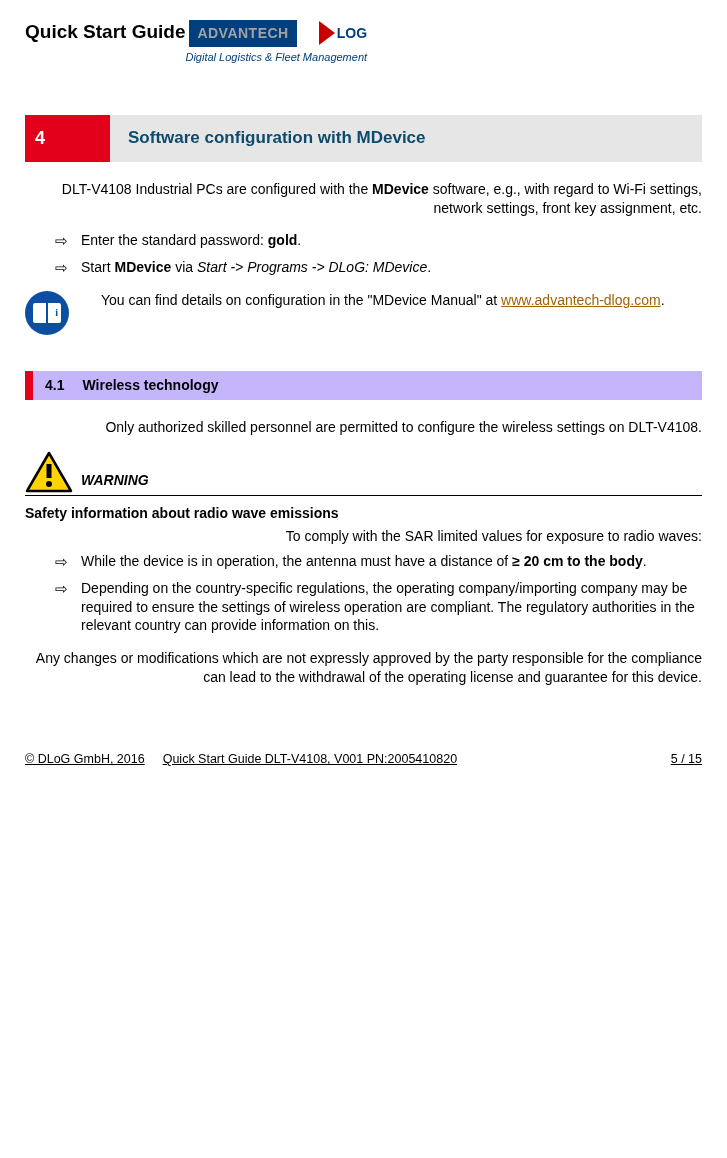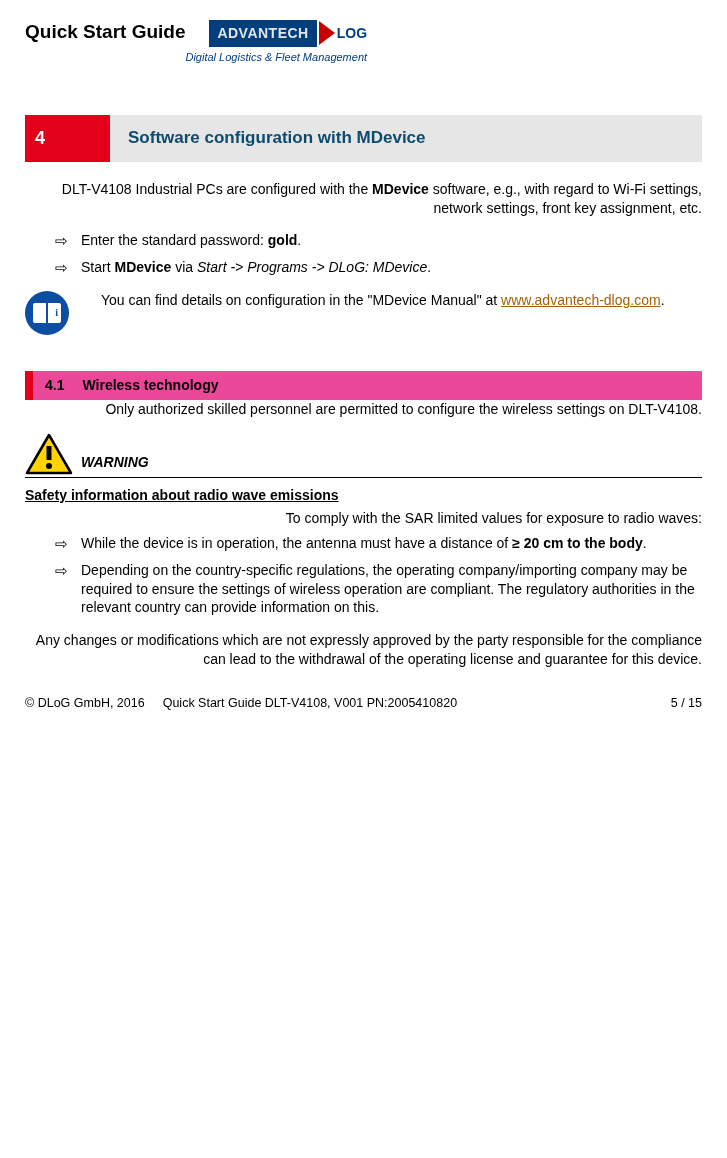--- a/index.html
+++ b/index.html
@@ -27,30 +27,31 @@
     display: flex;
     flex-direction: column;
     align-items: flex-end;
   }
   .logo-top {
     display:flex;
     gap:2px;
   }
   .adv-logo {
     background: #003e7e;
-    color: #e5e5e5;
+    color: #a3a3a3;
     font-weight: bold;
     font-size: 14px;
     padding: 4px 8px;
     letter-spacing: 0.5px;
     font-family: Arial, sans-serif;
   }
   .dlog-logo {
     display:flex;
     align-items:center;
+    margin-left:20px;
   }
   .dlog-d {
     width:0; height:0;
     border-top:12px solid transparent;
     border-bottom:12px solid transparent;
     border-left:16px solid #c80000;
   }
   .dlog-txt {
     font-weight:bold;
     font-size:14px;
@@ -140,45 +141,47 @@
     font-size:10px;
     font-weight:bold;
     color:#0b4ea2;
     z-index:3;
     font-family:serif;
   }
   a.link { color:#a16207; text-decoration: underline; }
   .subsection {
     display:flex;
     align-items:center;
-    background:#ec4899;
+    background:#c4b5fd;
     border-left:8px solid #e2001a;
     font-weight:bold;
     padding:5px 12px;
+    margin-bottom:18px;
     font-size:14px;
   }
   .subsection .num { margin-right:18px; }
   .warn-row {
     display:flex;
     align-items:flex-end;
     gap:8px;
     border-bottom:1px solid #000;
     padding-bottom:2px;
     margin:14px 0 8px 0;
     font-style:italic;
   }
   .warn-icon svg { display:block; }
   .warn-label { font-weight:bold; font-size:14px; margin-bottom:3px;}
-  .sub-bold { font-weight:bold; margin:8px 0 4px 0;text-decoration:underline; }
+  .sub-bold { font-weight:bold; margin:8px 0 4px 0; }
   .footer {
     display:flex;
     justify-content:space-between;
     font-size:12.5px;
-    margin-top:26px;
+    margin-top:64px;
     align-items:flex-end;
+    text-decoration:underline;
   }
   .footer-left { display:flex; gap:18px; }
   .italic { font-style: italic; }
 </style>
 </head>
 <body>
 
 <div class="header-row">
   <div class="doc-title">
     <span>Quick Start Guide</span><br>

